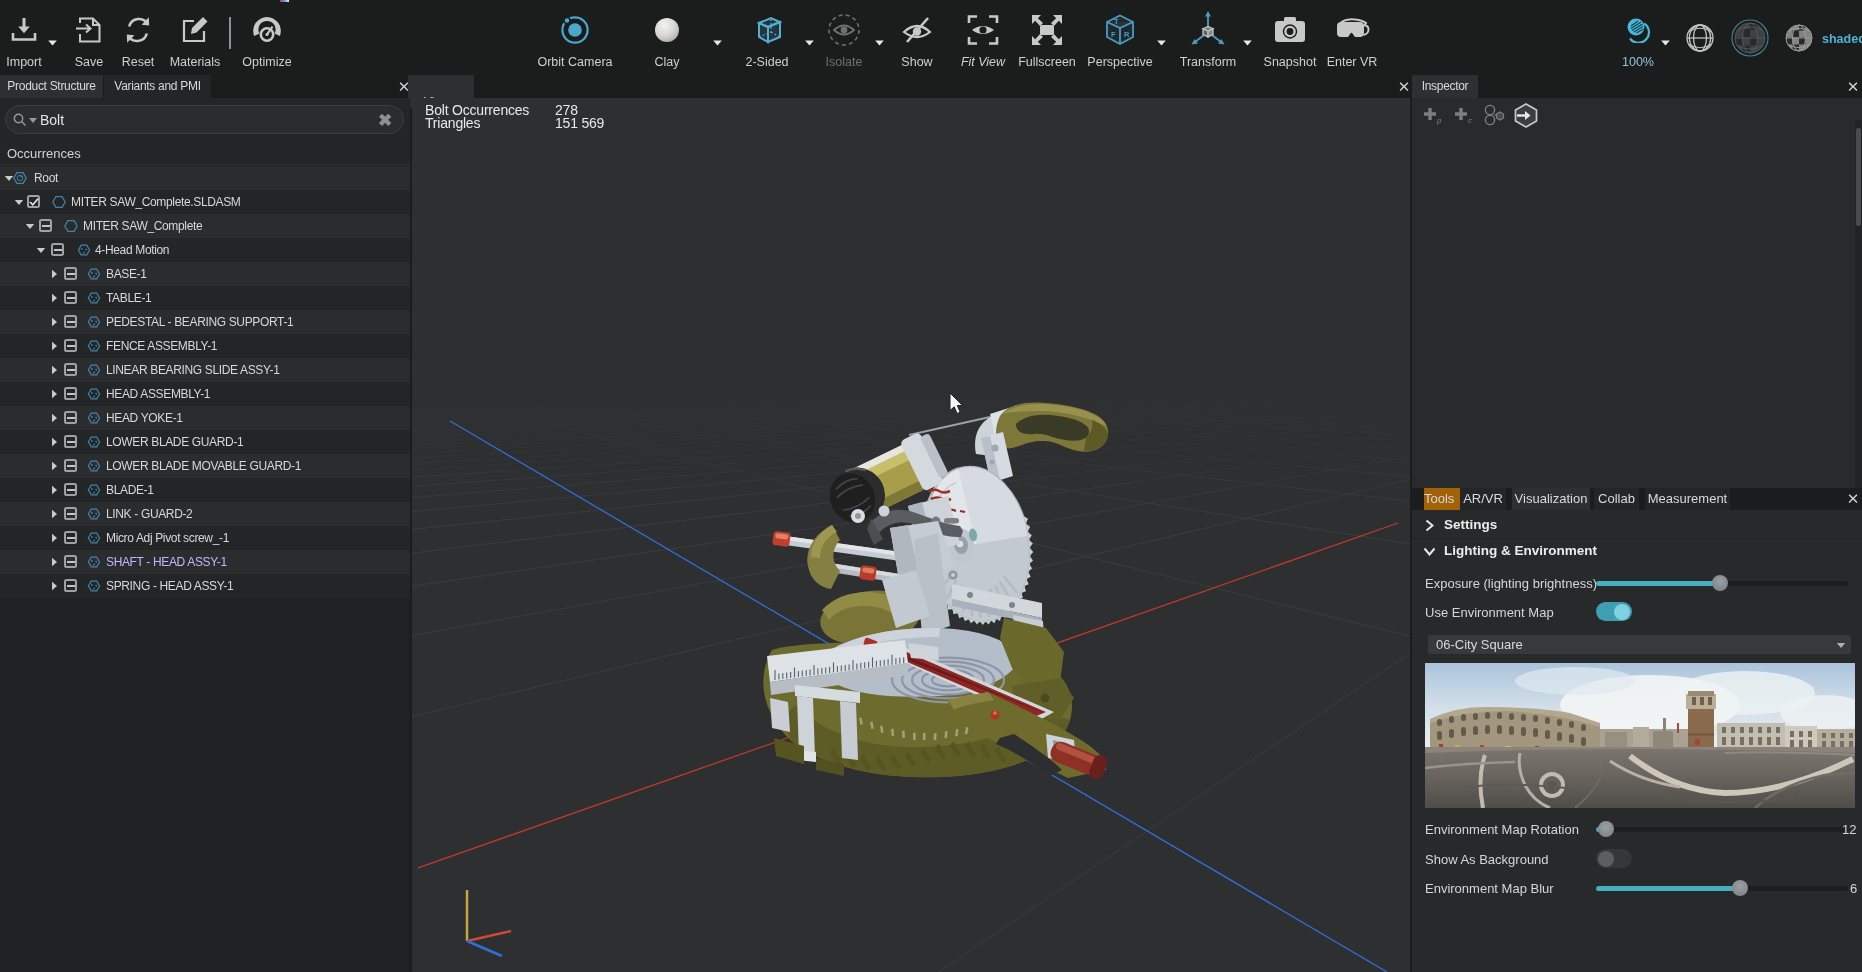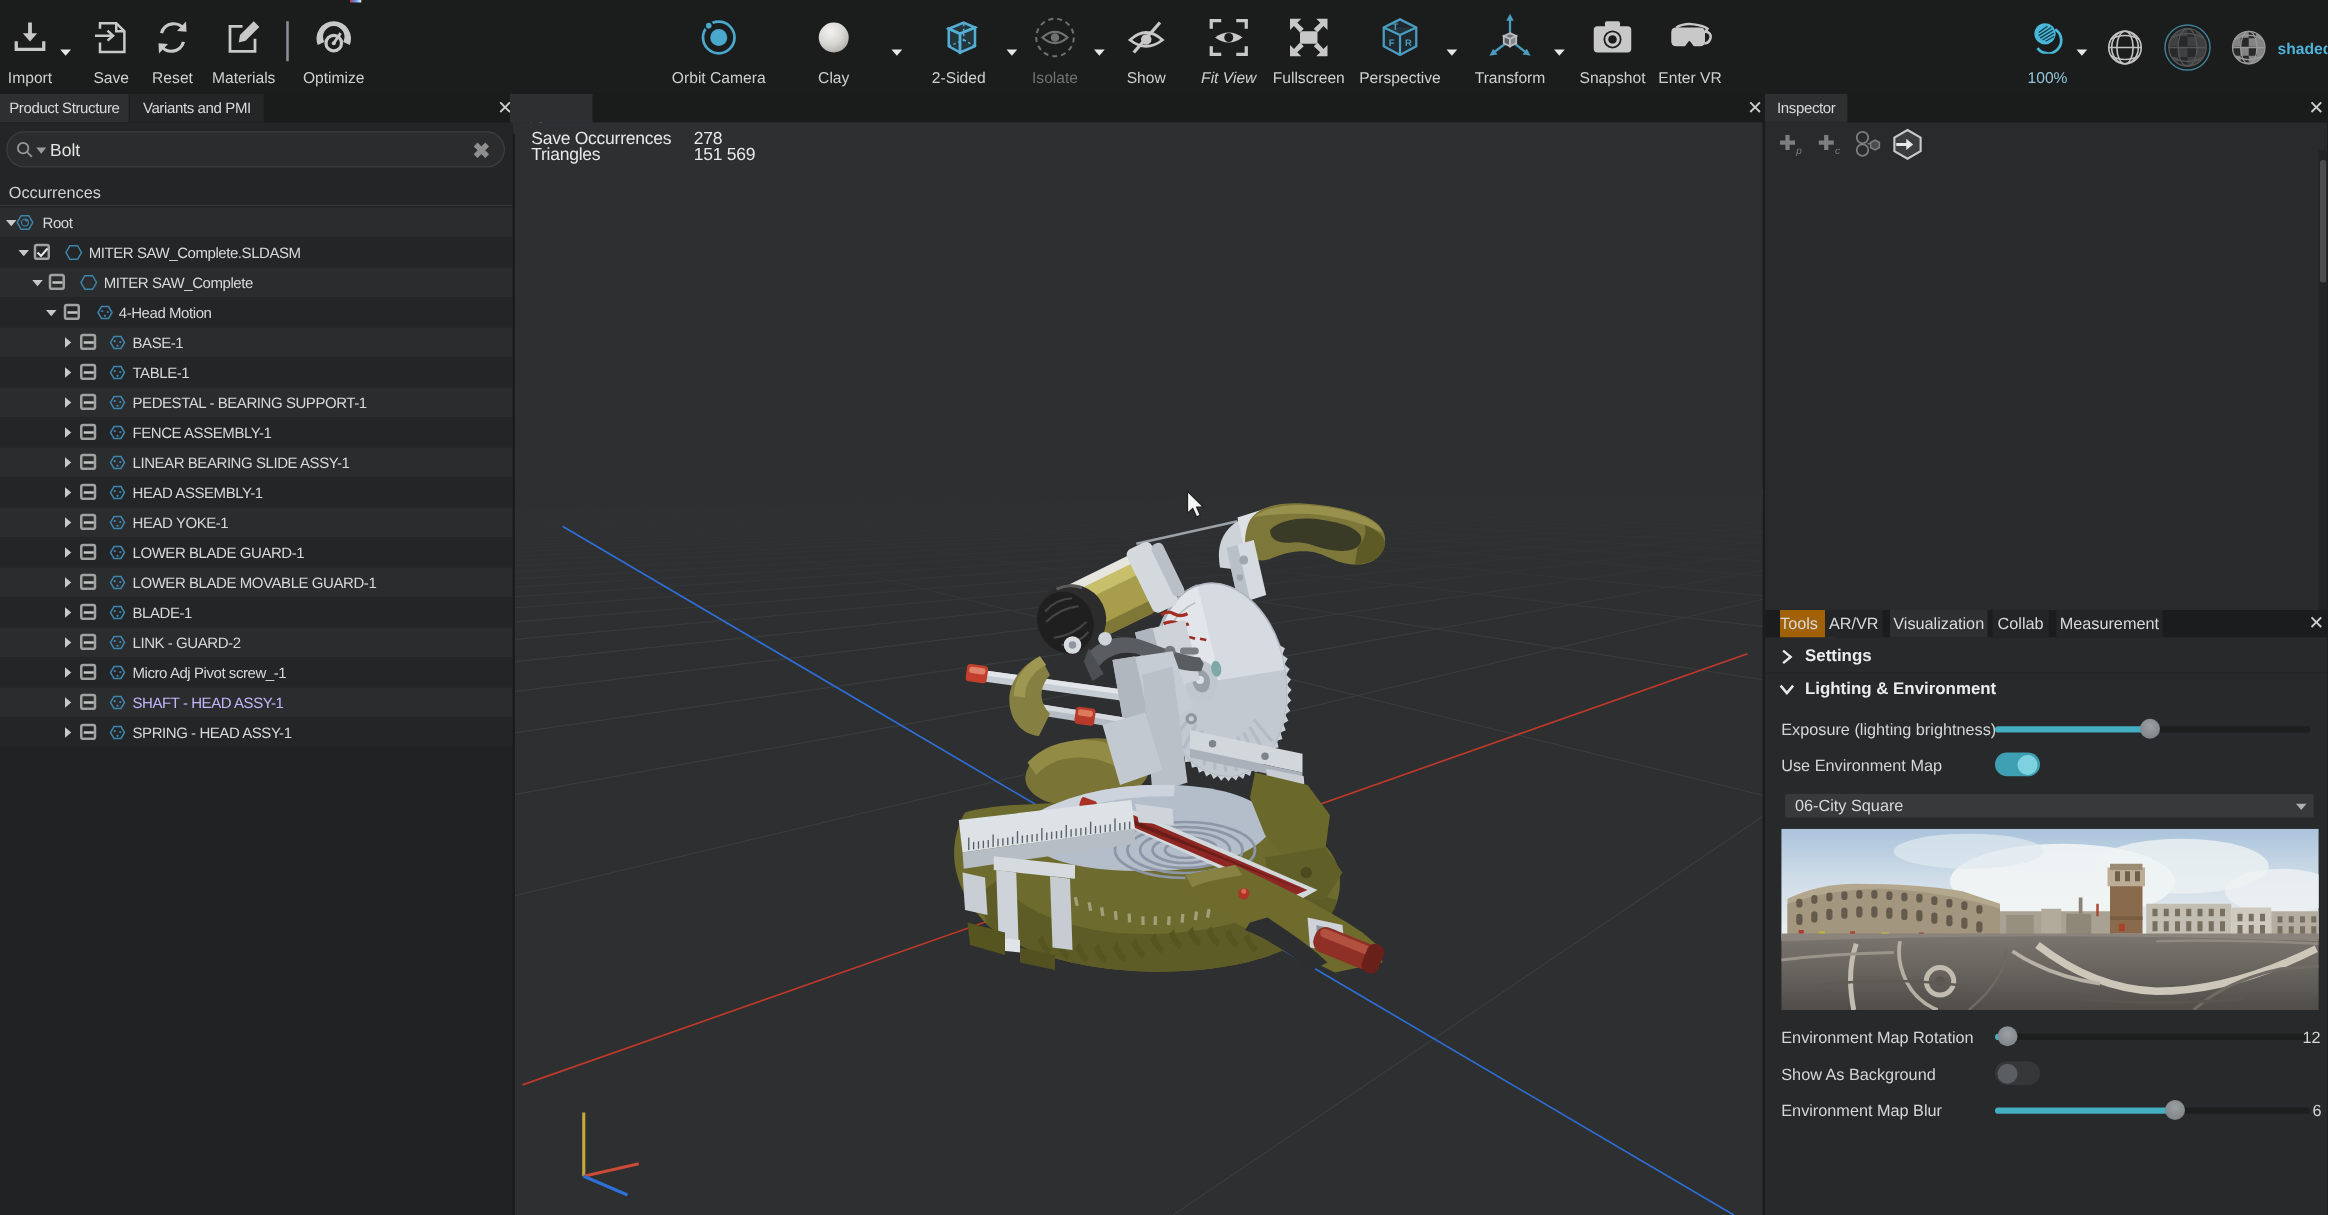--- a/index.html
+++ b/index.html
@@ -781,21 +781,21 @@
 </g>
 <circle cx="583" cy="617" r="4.5" fill="#b03328"></circle>
 <circle cx="583" cy="615" r="2" fill="#d86a50"></circle>
 
 <g transform="translate(538,295)">
 <path d="M0 0 L0 17.5 L4.2 13.8 L7.2 20.5 L10.2 19.2 L7.3 12.6 L12.5 12.4 Z" fill="#f5f5f5" stroke="#222" stroke-width="1"></path>
 </g>
 </svg>
     <div class="abs" style="left:13px;top:6px;color:#e8e8e8;font-size:14px;line-height:13px;letter-spacing:-0.2px;">
       <div style="display:flex">
-          <span style="width:130px;">Save Occurrences</span>
+          <span style="width:130px;">Bolt Occurrences</span>
           <span>278</span>
         </div>
       <div style="display:flex">
           <span style="width:130px;">Triangles</span>
           <span>151 569</span>
         </div>
     </div>
   </div>
 
   <div class="abs" id="rightpanel" style="left:1412px;top:98px;width:450px;height:874px;background:#292a2b;">

